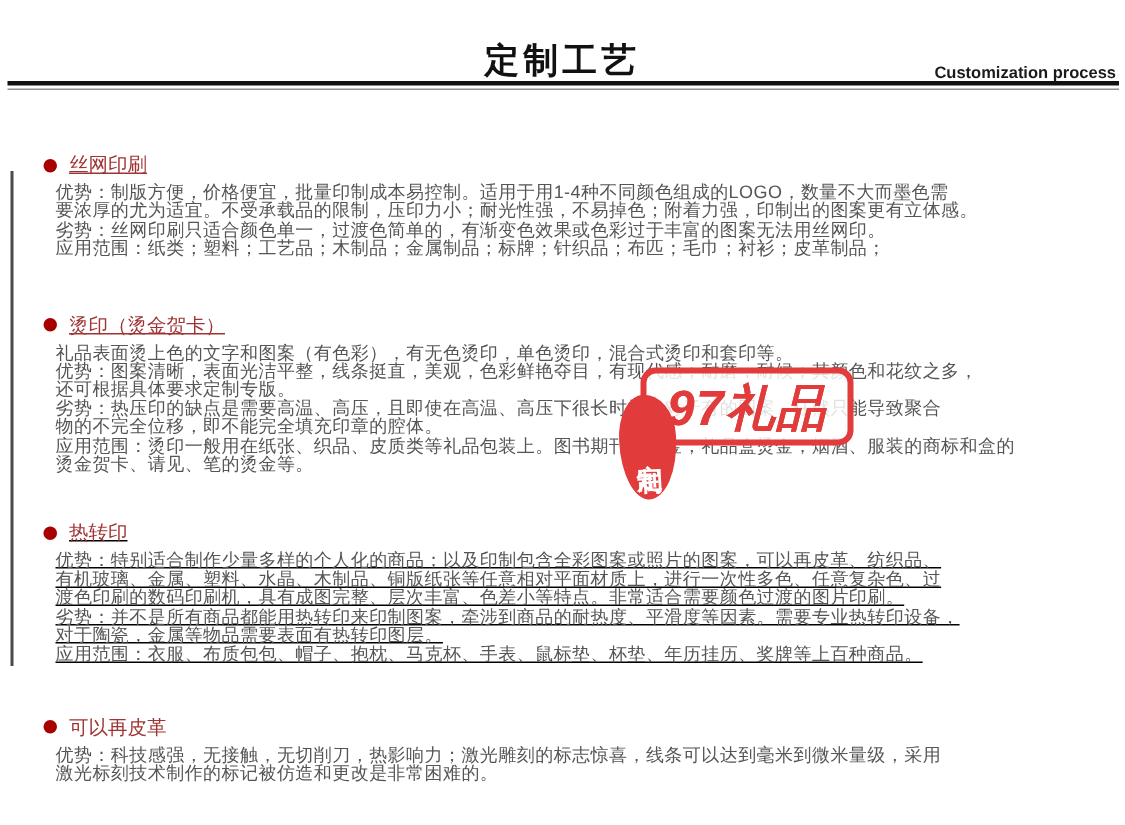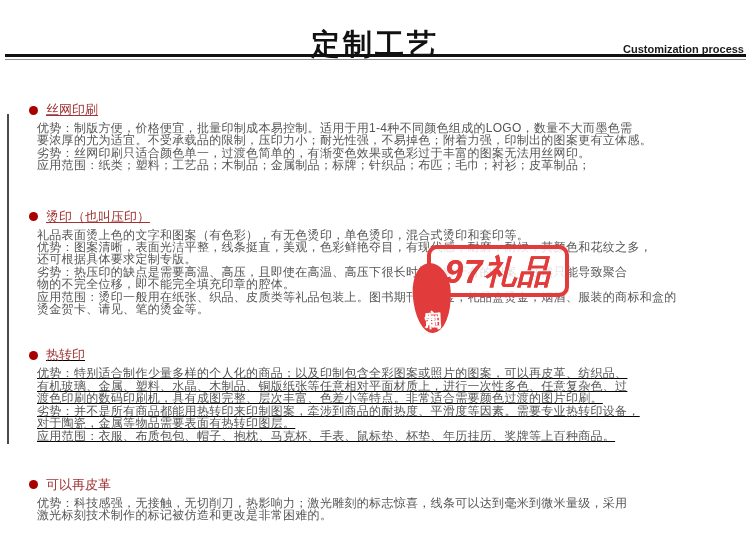--- a/index.html
+++ b/index.html
@@ -2,21 +2,21 @@
 <html><head>
 <meta charset="utf-8">
 <style>
   html,body{margin:0;padding:0;}
   body{
     width:750px;height:550px;position:relative;background:#ffffff;overflow:hidden;
     font-family:"Liberation Sans","DejaVu Sans",sans-serif;
   }
   .page-title{
     position:absolute;top:25px;left:0;width:100%;text-align:center;
-    font-size:29px;font-weight:bold;letter-spacing:3px;color:#111111;
+    font-size:23px;font-weight:bold;letter-spacing:3px;color:#111111;
   }
   .page-subtitle{
     position:absolute;top:43px;right:6px;font-size:11px;font-weight:bold;color:#1a1a1a;
   }
   .rule-wrap{position:absolute;top:54px;left:5px;right:4px;}
   .rule-dark{height:3px;background:#111111;}
   .rule-light{height:1px;background:#8f8f8f;margin-top:2px;}
   .vline{position:absolute;left:7px;top:114px;width:2px;height:330px;background:#4a4a4a;}
   .content{position:absolute;left:29px;top:88px;right:0;margin-top:14px;}
   .section{margin:0;}
@@ -73,21 +73,21 @@
       <div class="sec-body">
         <div class="line">优势：制版方便，价格便宜，批量印制成本易控制。适用于用1-4种不同颜色组成的LOGO，数量不大而墨色需</div>
         <div class="line">要浓厚的尤为适宜。不受承载品的限制，压印力小；耐光性强，不易掉色；附着力强，印制出的图案更有立体感。</div>
         <div class="line">劣势：丝网印刷只适合颜色单一，过渡色简单的，有渐变色效果或色彩过于丰富的图案无法用丝网印。</div>
         <div class="line">应用范围：纸类；塑料；工艺品；木制品；金属制品；标牌；针织品；布匹；毛巾；衬衫；皮革制品；</div>
       </div>
     </div>
     <div class="section">
       <div class="sec-head">
         <span class="bullet"></span>
-        <span class="sec-title ul">烫印（也叫压印）</span>
+        <span class="sec-title ul">烫印（烫金贺卡）</span>
       </div>
       <div class="sec-body">
         <div class="line">礼品表面烫上色的文字和图案（有色彩），有无色烫印，单色烫印，混合式烫印和套印等。</div>
         <div class="line">优势：图案清晰，表面光洁平整，线条挺直，美观，色彩鲜艳夺目，有现代感；耐磨，耐候；其颜色和花纹之多，</div>
         <div class="line">还可根据具体要求定制专版。</div>
         <div class="line">劣势：热压印的缺点是需要高温、高压，且即使在高温、高压下很长时间，对于有的图案，任然只能导致聚合</div>
         <div class="line">物的不完全位移，即不能完全填充印章的腔体。</div>
         <div class="line">应用范围：烫印一般用在纸张、织品、皮质类等礼品包装上。图书期刊的烫金，礼品盒烫金，烟酒、服装的商标和盒的</div>
         <div class="line">烫金贺卡、请见、笔的烫金等。</div>
       </div>

